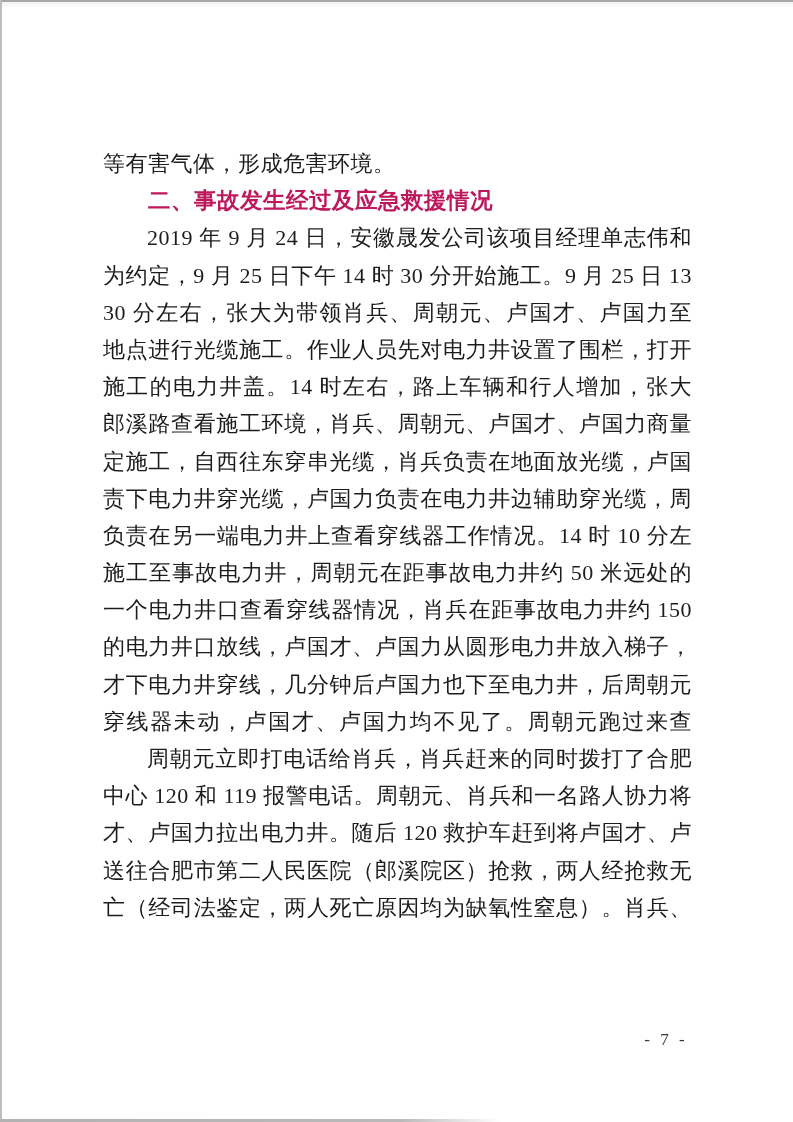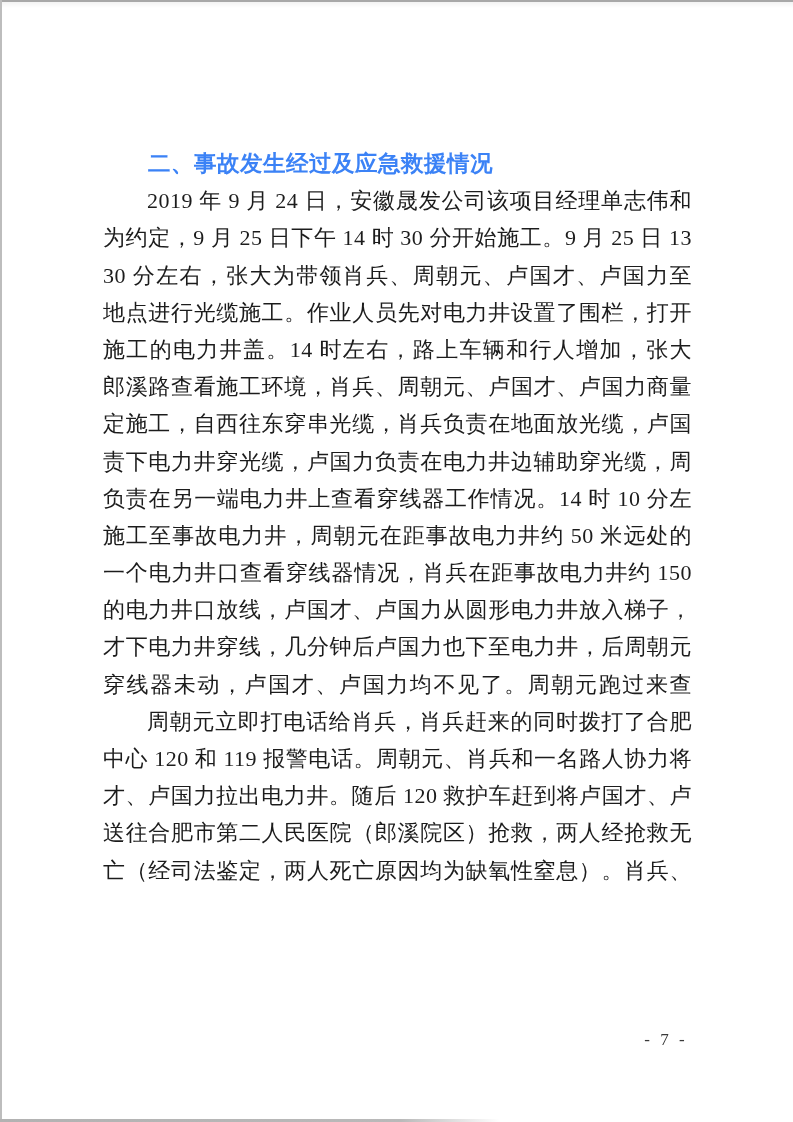--- a/index.html
+++ b/index.html
@@ -60,21 +60,21 @@
   }
   .line.end, .line.heading {
     text-align-last: left;
   }
   .line.indent {
     text-indent: 2em;
   }
   .line.heading {
     font-family: "Liberation Sans", "DejaVu Sans", sans-serif;
     font-weight: 700;
-    color: #3b82f6;
+    color: #be185d;
     font-size: 22.5px;
   }
   .page-number {
     position: absolute;
     left: 621px;
     top: 1030px;
     width: 90px;
     height: 20px;
     line-height: 20px;
     text-align: center;
@@ -87,20 +87,21 @@
 </head>
 <body>
 
 <div class="page">
   <div class="edge-top"></div>
   <div class="edge-top-shade"></div>
   <div class="edge-left"></div>
   <div class="edge-bottom"></div>
 
   <div class="textblock">
+      <div class="line body end">等有害气体，形成危害环境。</div>
       <div class="line heading indent end">二、事故发生经过及应急救援情况</div>
       <div class="line body indent">2019 年 9 月 24 日，安徽晟发公司该项目经理单志伟和张大</div>
       <div class="line body">为约定，9 月 25 日下午 14 时 30 分开始施工。9 月 25 日 13 时</div>
       <div class="line body">30 分左右，张大为带领肖兵、周朝元、卢国才、卢国力至事故</div>
       <div class="line body">地点进行光缆施工。作业人员先对电力井设置了围栏，打开需要</div>
       <div class="line body">施工的电力井盖。14 时左右，路上车辆和行人增加，张大为到</div>
       <div class="line body">郎溪路查看施工环境，肖兵、周朝元、卢国才、卢国力商量后决</div>
       <div class="line body">定施工，自西往东穿串光缆，肖兵负责在地面放光缆，卢国才负</div>
       <div class="line body">责下电力井穿光缆，卢国力负责在电力井边辅助穿光缆，周朝元</div>
       <div class="line body">负责在另一端电力井上查看穿线器工作情况。14 时 10 分左右，</div>

